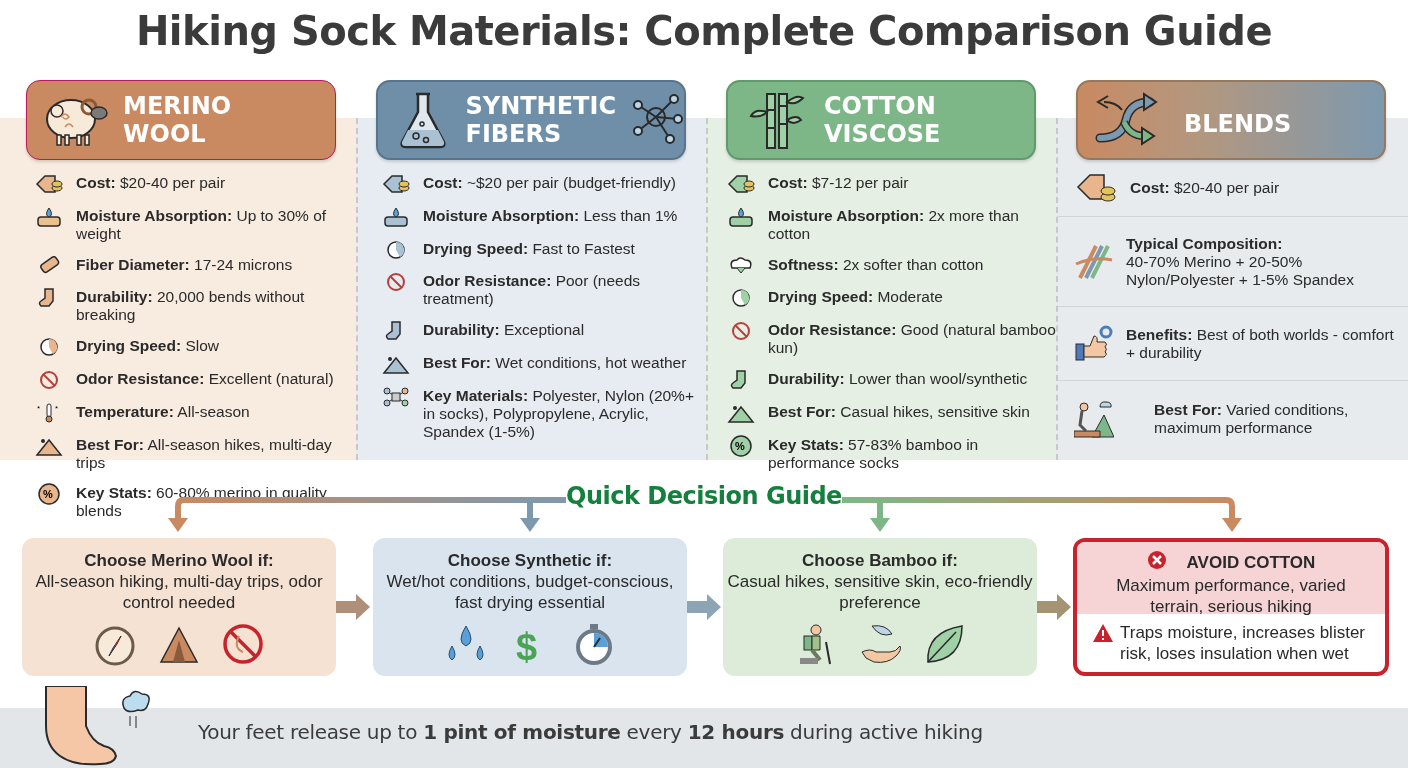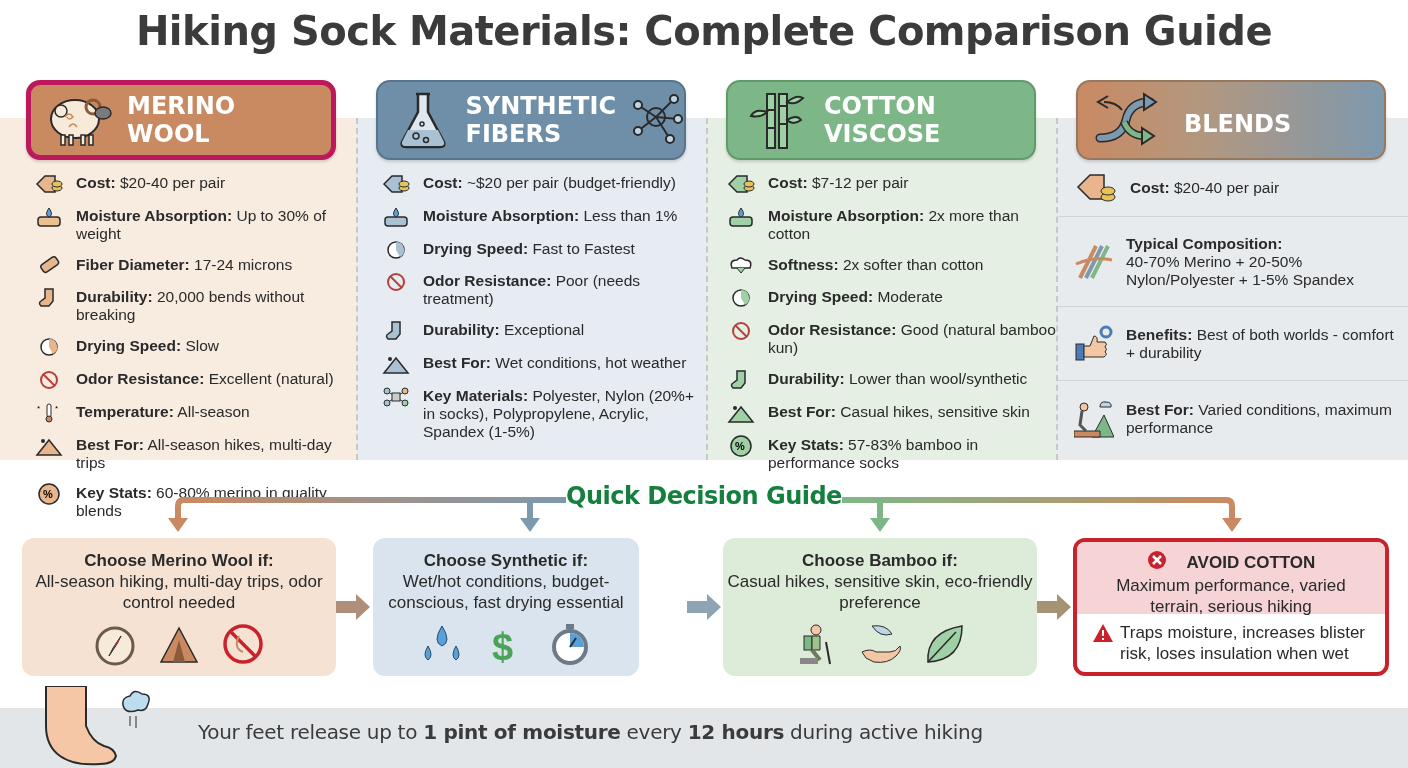--- a/index.html
+++ b/index.html
@@ -20,21 +20,21 @@
   .col-bg.blends { left: 1056px; width: 352px; background: #e8ebee; }
   .divider { position: absolute; top: 0; height: 342px; border-left: 2px dashed #c8c8c8; }
 
   .header-card {
     position: absolute; top: 80px; height: 80px; border-radius: 14px;
     display: flex; align-items: center; color: #ffffff;
     font-family: "DejaVu Sans", sans-serif; font-weight: bold; font-size: 24px; line-height: 28px;
     box-shadow: 0 2px 3px rgba(0,0,0,0.15);
   }
   .header-card .icon { width: 70px; height: 60px; margin-left: 14px; margin-right: 12px; display: flex; align-items: center; justify-content: center; }
-  .header-card.merino { left: 26px; width: 310px; background: #c98a62; border: 5px solid #be185d; }
+  .header-card.merino { left: 26px; width: 310px; background: #c98a62; border: 1px solid #be185d; }
   .header-card.synth { left: 376px; width: 310px; background: #6f8fa9; border: 2px solid #58758d; }
   .header-card.bamboo { left: 726px; width: 310px; background: #7eb787; border: 2px solid #619a6a; }
   .header-card.blends { left: 1076px; width: 310px; background: linear-gradient(90deg, #c98a62 0%, #b3977f 40%, #7d99ae 100%); border: 2px solid #96785f; }
   .header-card.blends .htext { margin-left: 10px; margin-top: 8px; }
 
   .attr-list { position: absolute; top: 174px; }
   .attr { display: flex; align-items: flex-start; font-size: 15.5px; line-height: 18px; margin-bottom: 12.8px; }
   .attr .ico { width: 30px; height: 20px; flex: 0 0 30px; margin-right: 12px; display: flex; align-items: center; justify-content: center; }
   .attr .k { font-weight: bold; }
   .attr-list.merino { left: 34px; width: 320px; }
@@ -51,21 +51,21 @@
     font-family: "DejaVu Sans", sans-serif; font-weight: bold; font-size: 24px; color: #15803d; background: #fff;
     letter-spacing: -0.5px;
   }
 
   .decision { position: absolute; top: 538px; height: 138px; border-radius: 12px; text-align: center; padding-top: 12px; }
   .decision .dt { font-weight: bold; font-size: 17px; line-height: 21px; }
   .decision .dd { font-size: 17px; line-height: 21px; }
   .decision .icons { display: flex; justify-content: center; gap: 18px; margin-top: 8px; }
   .decision .icons span { width: 46px; height: 46px; display: flex; align-items: center; justify-content: center; }
   .decision.merino { left: 22px; width: 314px; background: #f5e2d2; }
-  .decision.synth { left: 373px; width: 266px; background: #d9e4ee; }
+  .decision.synth { left: 373px; width: 314px; background: #d9e4ee; }
   .decision.bamboo { left: 723px; width: 314px; background: #ddecd9; }
   .decision.cotton { left: 1073px; width: 316px; background: #ffffff; border: 4px solid #c8232c; padding-top: 0; overflow: hidden; }
   .cotton .top { background: #f6d4d6; padding-top: 8px; height: 72px; }
   .cotton .top .dt { display: flex; align-items: center; justify-content: center; gap: 20px; }
   .cotton .bottom { display: flex; align-items: flex-start; justify-content: center; padding-top: 8px; font-size: 17px; line-height: 21px; }
   .cotton .bottom .warn { margin-right: 6px; margin-top: 1px; }
 
   .footer { position: absolute; left: 0; top: 708px; width: 1408px; height: 60px; background: #e3e6e9; }
   .footer-text {
     position: absolute; left: 198px; top: 720px; font-family: "DejaVu Sans", sans-serif;
@@ -439,21 +439,21 @@
   <div class="blend-item" style="height:74px;">
     <span class="ico">
         <svg width="40" height="40">
           <rect x="2" y="20" width="8" height="16" fill="#4d7ab8" stroke="#2a2a2a"></rect>
           <path d="M10 22 h6 l4 -10 q4 0 3 6 h8 q3 2 0 5 q3 2 0 5 q3 2 -1 5 h-20z" fill="#f3c7a4" stroke="#2a2a2a"></path>
           <circle cx="32" cy="8" r="5" fill="none" stroke="#4d7ab8" stroke-width="3"></circle>
         </svg>
       </span>
     <span><span class="k">Benefits:</span><span> Best of both worlds - comfort + durability</span></span>
   </div>
-  <div class="blend-item" style="height:76px; border-bottom:none;">
+  <div class="blend-item" style="height:76px; border-bottom:none;gap:28px;">
     <span class="ico">
         <svg width="40" height="40">
           <path d="M18 38 L30 16 L40 38z" fill="#7eb787" stroke="#2a2a2a"></path>
           <path d="M0 38 h26 v-6 h-26z" fill="#c98a62" stroke="#2a2a2a"></path>
           <circle cx="10" cy="8" r="4" fill="#f3c7a4" stroke="#2a2a2a"></circle>
           <path d="M8 12 l-2 14 l6 6" stroke="#555" stroke-width="3" fill="none"></path>
           <path d="M26 8 q0 -6 6 -5 q6 0 5 5z" fill="#bcd6e8" stroke="#2a2a2a"></path>
         </svg>
       </span>
     <span><span class="k">Best For:</span><span> Varied conditions, maximum performance</span></span>

